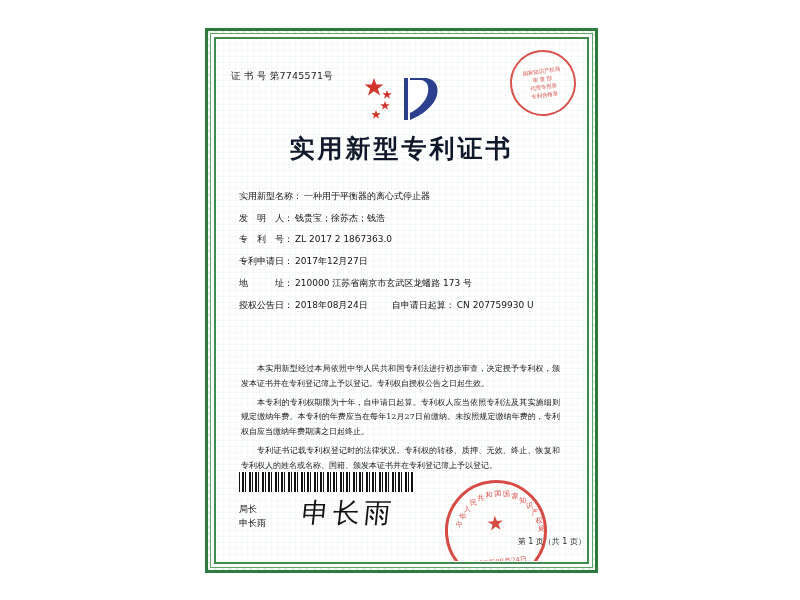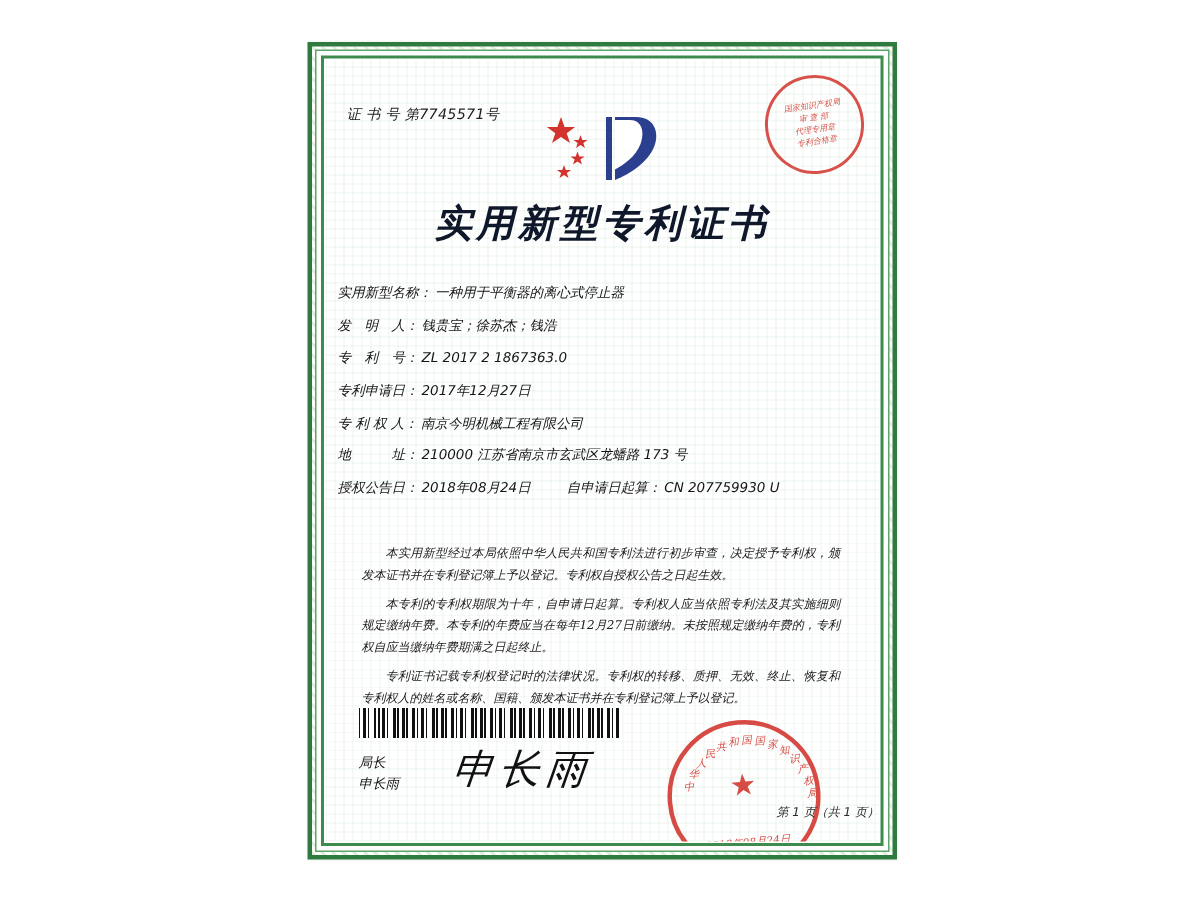--- a/index.html
+++ b/index.html
@@ -19,21 +19,20 @@
   }
   
   .sheet {
     position: absolute;
     left: 205px;
     top: 28px;
     width: 393px;
     height: 545px;
     background: #fdfefb;
     box-shadow: 0 0 2px rgba(0,0,0,0.10);
-    font-style: italic;
   }
   
   .border-outer {
     position: absolute;
     inset: 0;
     border: 3px solid #2f7b3f;
     background:
       repeating-linear-gradient(45deg, rgba(110,175,120,0.20) 0 2px, rgba(255,255,255,0) 2px 5px);
   }
   .border-mid {
@@ -121,21 +120,21 @@
     font-family: "DejaVu Serif", "Liberation Serif", serif;
     font-weight: bold;
     font-size: 25px;
     letter-spacing: 3px;
     color: #0f172a;
   }
 
   
   .fields {
     position: absolute;
-    left: 8px;
+    left: 22px;
     top: 150px;
     width: 350px;
     font-size: 9px;
     color: #141414;
     line-height: 1.35;
   }
   .field-row {
     display: flex;
     margin-bottom: 9.5px;
     align-items: baseline;
@@ -306,24 +305,20 @@
           <span class="field-label">发　明　人：</span>
           <span class="field-value">钱贵宝；徐苏杰；钱浩</span>
         </div>
         <div class="field-row">
           <span class="field-label">专　利　号：</span>
           <span class="field-value">ZL 2017 2 1867363.0</span>
         </div>
         <div class="field-row">
           <span class="field-label">专利申请日：</span>
           <span class="field-value">2017年12月27日</span>
-        </div>
-        <div class="field-row">
-          <span class="field-label">专 利 权 人：</span>
-          <span class="field-value">南京今明机械工程有限公司</span>
         </div>
         <div class="field-row">
           <span class="field-label">地　　　址：</span>
           <span class="field-value">210000  江苏省南京市玄武区龙蟠路 173 号</span>
         </div>
         <div class="field-row grant">
           <span class="field-label">授权公告日：</span>
           <span class="field-value">2018年08月24日</span>
           <span class="field-label grant-right">自申请日起算：</span>
           <span class="field-value">CN 207759930 U</span>

